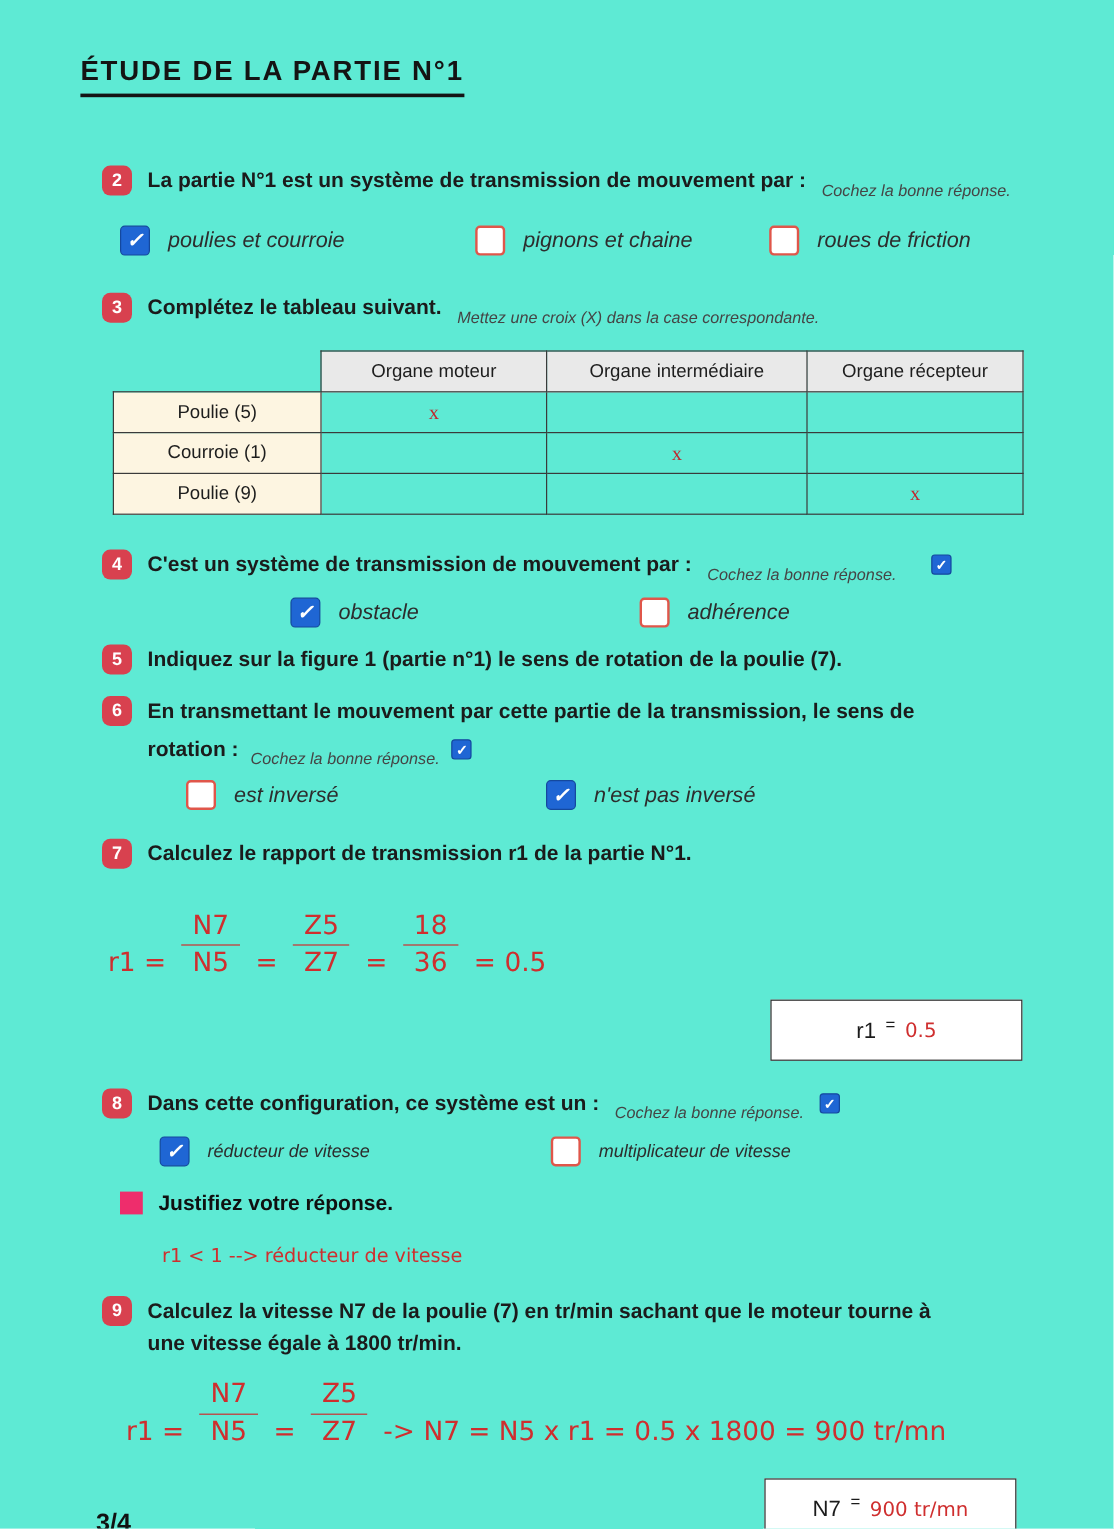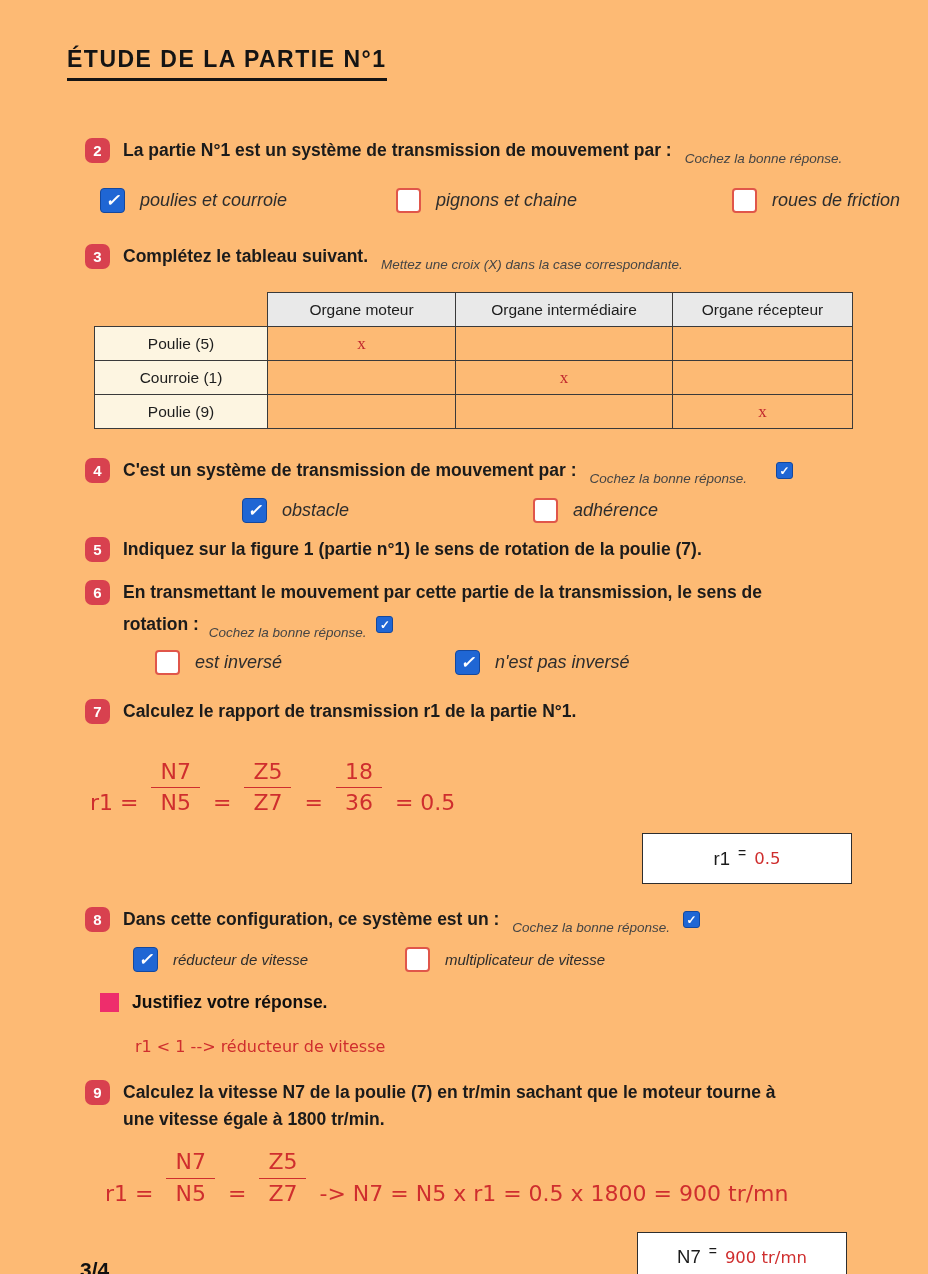--- a/index.html
+++ b/index.html
@@ -1,18 +1,18 @@
 <!DOCTYPE html>
 <html style="--badge-red: #d8414f; --check-blue: #1f66d4; --unchecked-border: #e0564a; --ink-red: #cf2e2e; --table-header-bg: #e9e9e9; --table-label-bg: #fdf5e1; --bullet-pink: #ee2d6c;"><head>
 <meta charset="utf-8">
 <style>
   * { margin:0; padding:0; box-sizing:border-box; }
   html,body { background:#ffffff; }
   body { font-family:"Liberation Sans", sans-serif; color:#1c1c1c; }
-  .page { position:relative; width:928px; height:1274px; background:#fdba74; overflow:hidden; }
+  .page { position:relative; width:928px; height:1274px; background:#5eead4; overflow:hidden; }
 
   
   .title { display:inline-block; margin:46px 0 0 67px; font-size:23px; font-weight:bold;
            letter-spacing:1.5px; color:#141414; border-bottom:3.5px solid #141414; padding-bottom:5px; }
 
   
   .q-line { display:flex; align-items:center; gap:13px; padding-left:85px; }
   .q-badge { display:inline-flex; align-items:center; justify-content:center; flex:none;
              width:25px; height:25px; border-radius:7px; background:var(--badge-red,#d8414f);
              color:#fff; font-weight:bold; font-size:15px; }
@@ -26,28 +26,28 @@
               display:inline-flex; align-items:center; justify-content:center; }
   .checkbox[data-checked="checked"] { background:var(--check-blue,#1f66d4); border:1.5px solid #14489e; }
   .checkbox[data-checked="checked"]::after { content:"✓"; color:#fff; font-weight:bold; font-size:17px; line-height:1; }
   .checkbox[data-checked="unchecked"] { background:#fff; border:2px solid var(--unchecked-border,#e0564a); }
   .checkbox.mini { width:17px; height:17px; border-radius:3px; }
   .checkbox.mini[data-checked="checked"]::after { font-size:12px; }
 
   .options { display:flex; align-items:center; }
   .option { display:flex; align-items:center; gap:15px; font-style:italic; font-size:18px; color:#2d2d2d; }
   .options-q2 { padding-left:100px; margin-top:22px; }
-  .options-q2 .option:nth-child(1){ width:296px; } .options-q2 .option:nth-child(2){ width:336px; }
+  .options-q2 .option:nth-child(1){ width:296px; } .options-q2 .option:nth-child(2){ width:245px; }
   .options-q4 { padding-left:242px; margin-top:12px; }
   .options-q4 .option:nth-child(1){ width:291px; }
   .options-q6 { padding-left:155px; margin-top:10px; }
   .options-q6 .option:nth-child(1){ width:300px; }
   .options-q8 { padding-left:133px; margin-top:12px; }
   .options-q8 .option { font-size:15px; }
-  .options-q8 .option:nth-child(1){ width:272px; }
+  .options-q8 .option:nth-child(1){ width:326px; }
 
   
   .sec-q2 { margin-top:54px; }
   .sec-q3 { margin-top:28px; }
   .table-wrap { margin:20px 0 0 94px; }
   .sec-q4 { margin-top:26px; }
   .sec-q5 { margin-top:14px; }
   .sec-q6 { margin-top:18px; }
   .sec-q7 { margin-top:24px; }
   .sec-q8 { margin-top:20px; }

